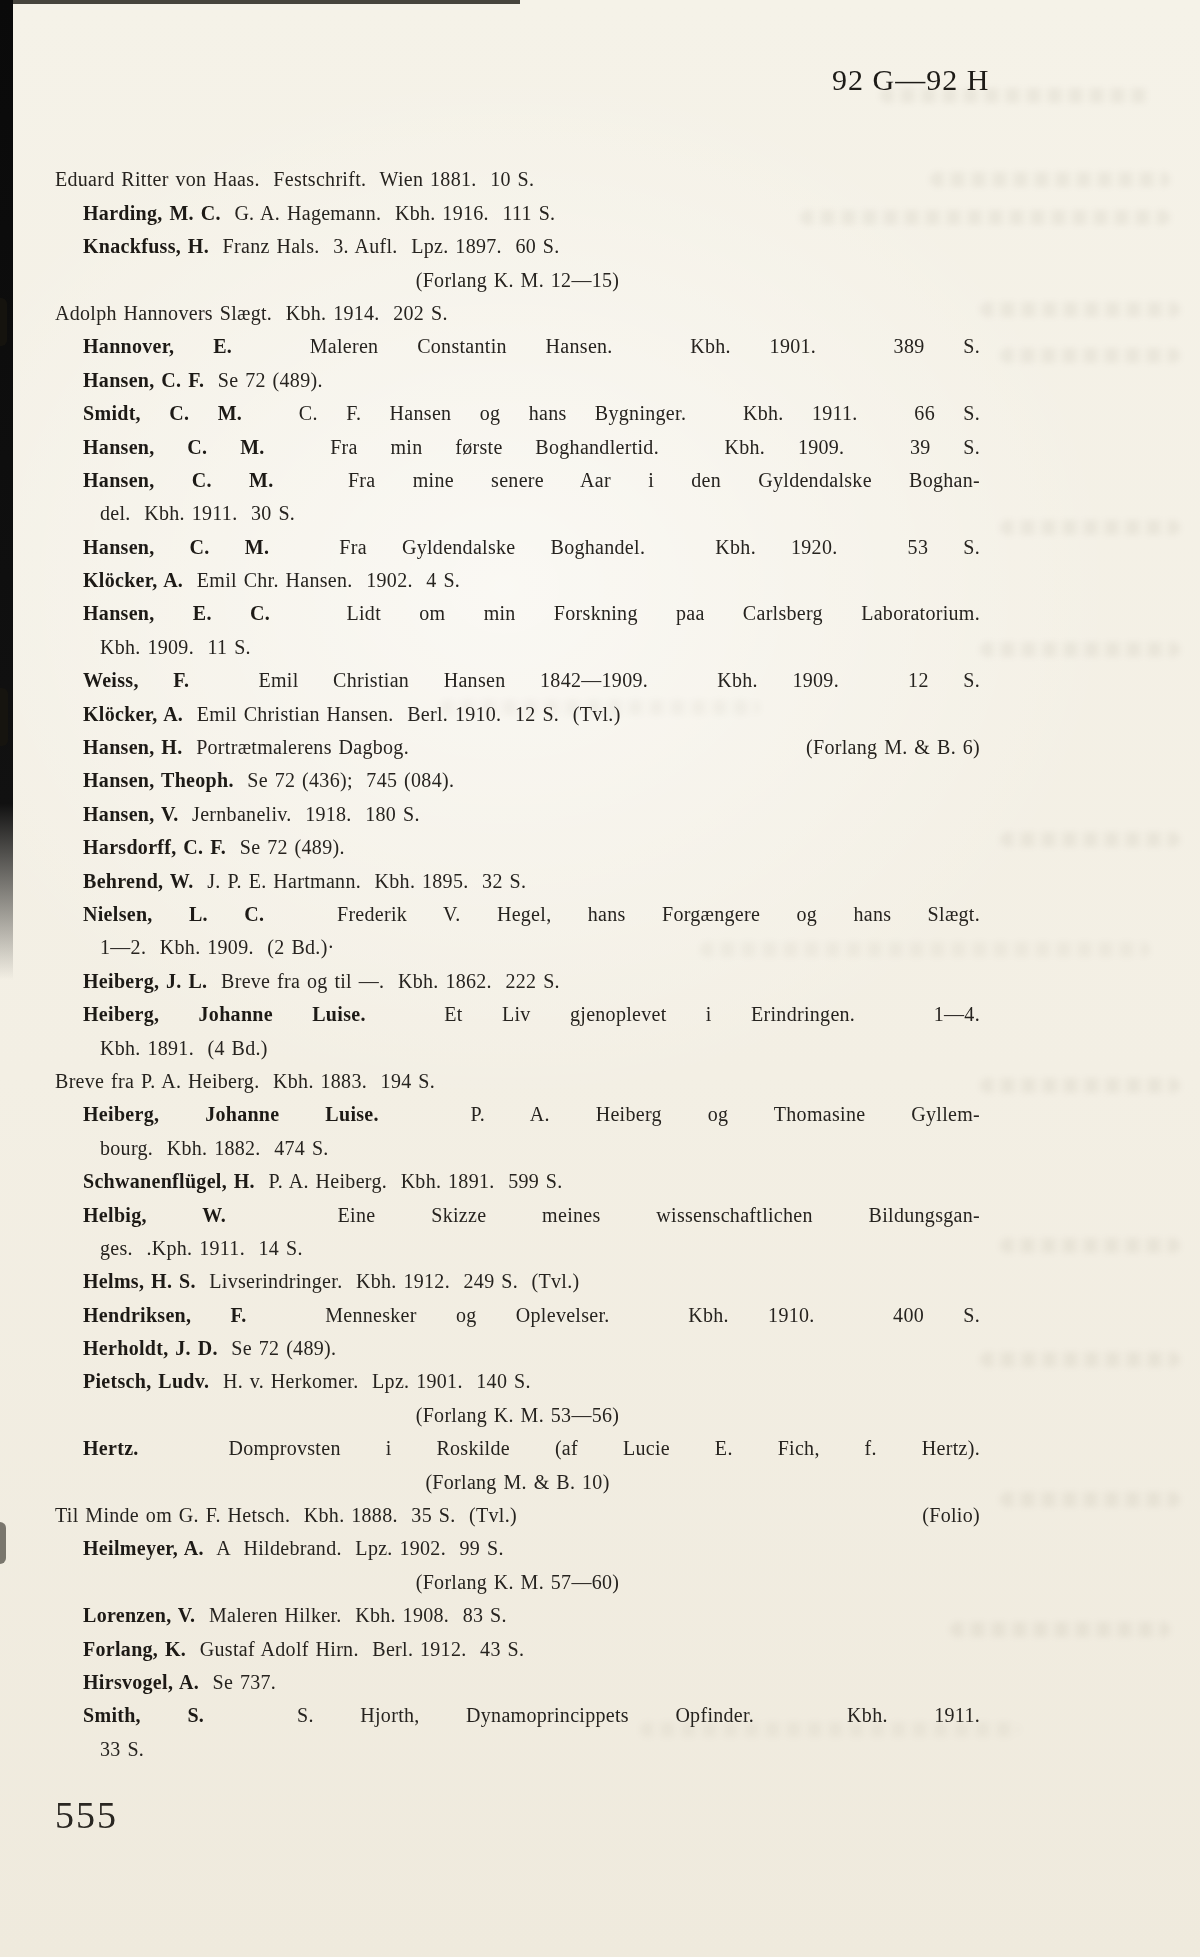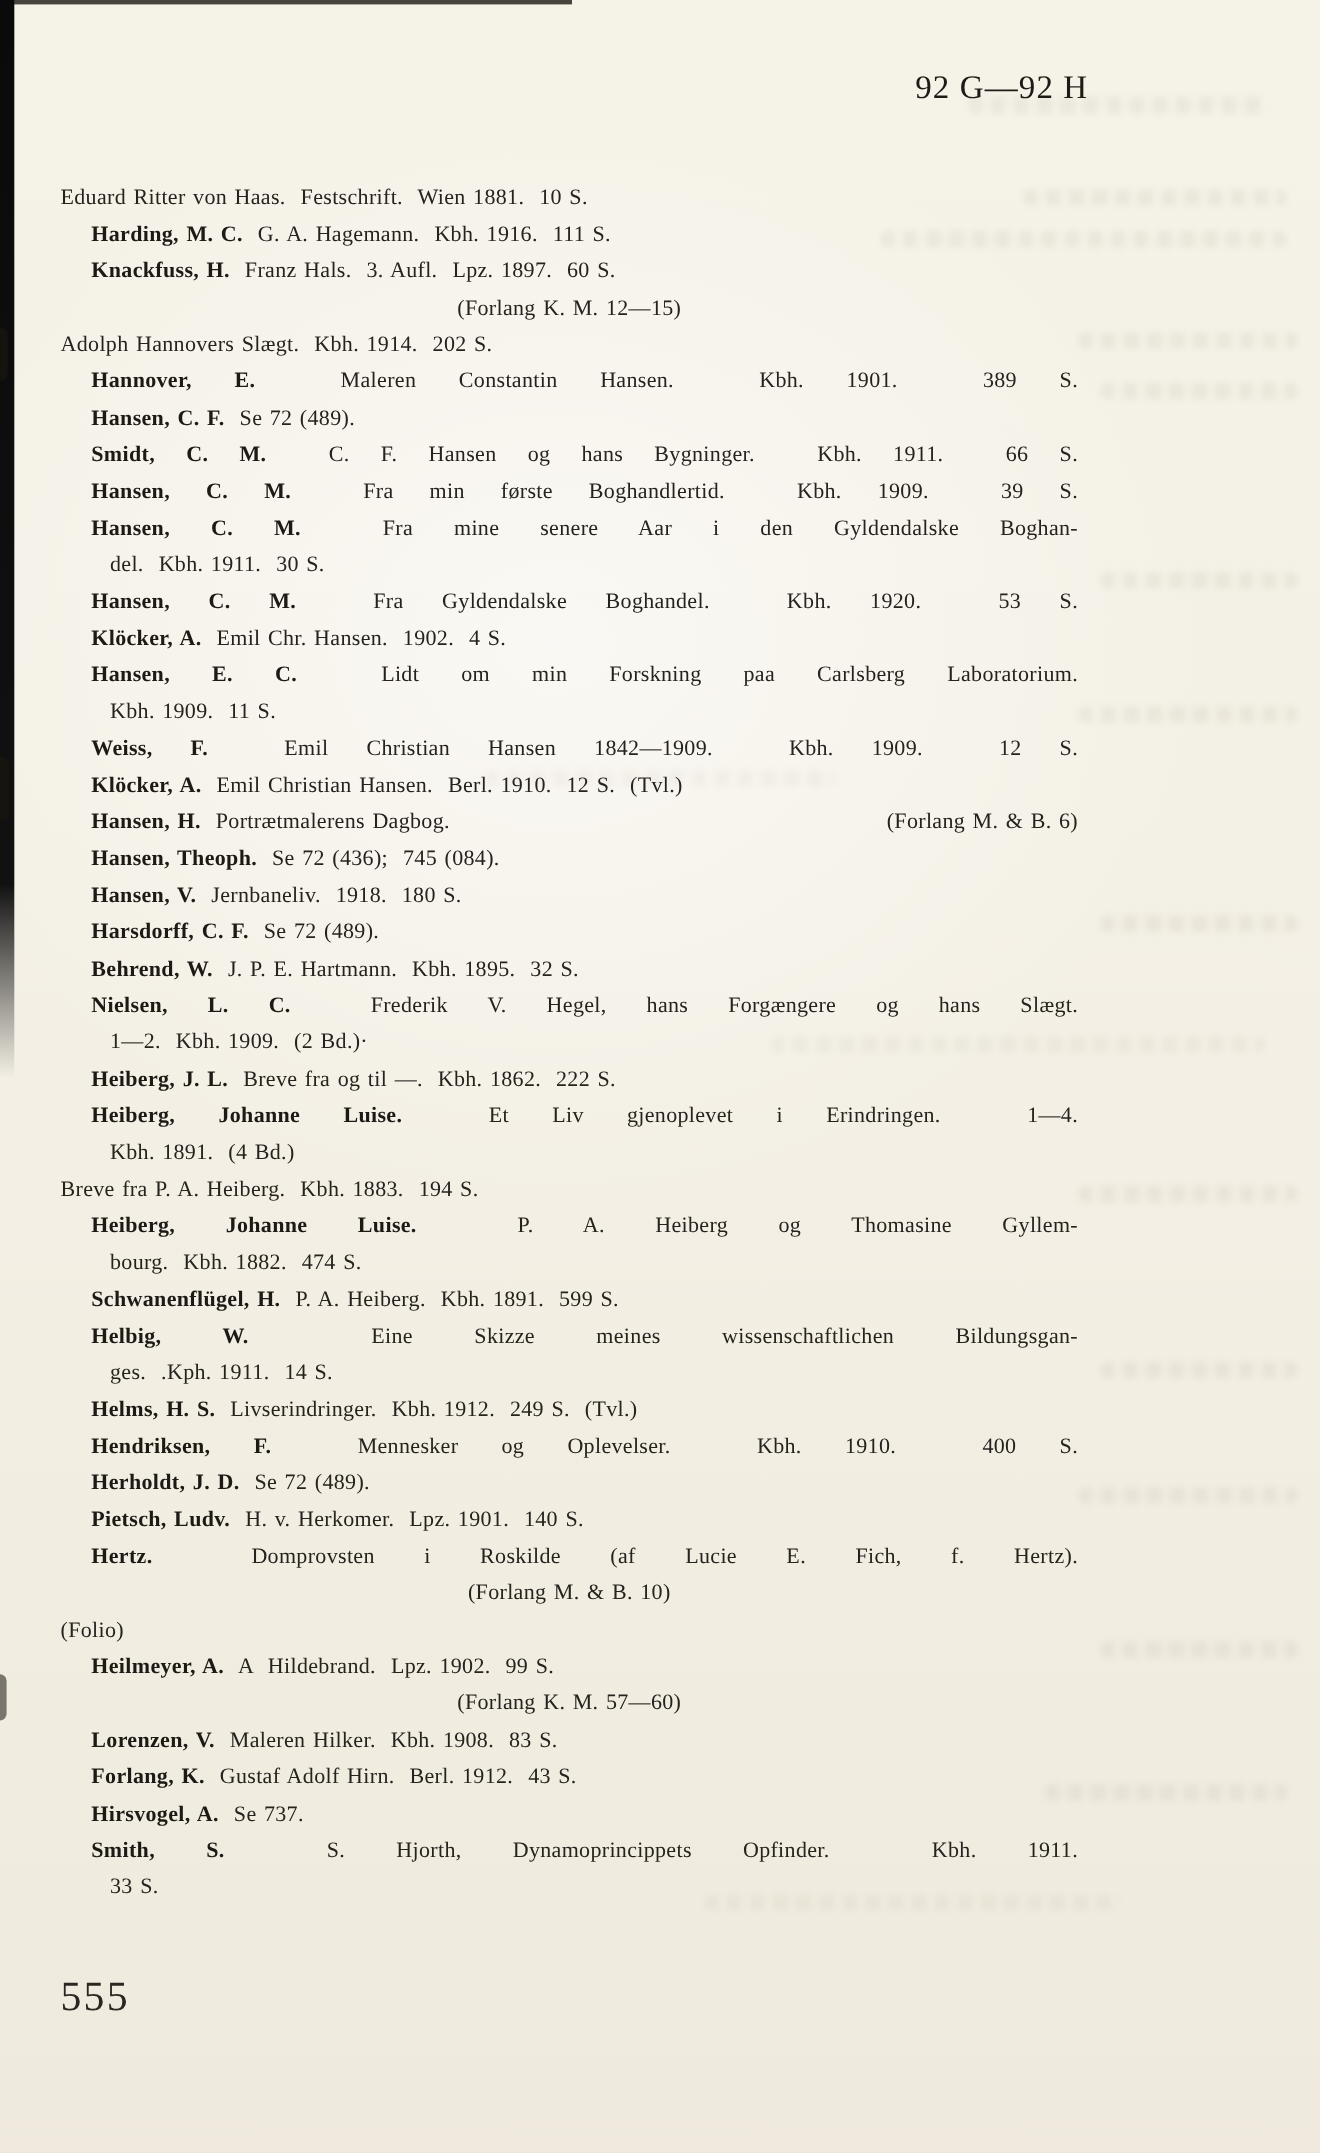--- a/index.html
+++ b/index.html
@@ -122,23 +122,24 @@
         <div class="line"><span>Breve fra P. A. Heiberg.  Kbh. 1883.  194 S.</span></div>
         <div class="line justify"><b>Heiberg, Johanne Luise.</b>  <span>P. A. Heiberg og Thomasine Gyllem-</span></div>
         <div class="line indent"><span>bourg.  Kbh. 1882.  474 S.</span></div>
         <div class="line"><b>Schwanenflügel, H.</b>  <span>P. A. Heiberg.  Kbh. 1891.  599 S.</span></div>
         <div class="line justify"><b>Helbig, W.</b>  <span>Eine Skizze meines wissenschaftlichen Bildungsgan-</span></div>
         <div class="line indent"><span>ges.  .Kph. 1911.  14 S.</span></div>
         <div class="line"><b>Helms, H. S.</b>  <span>Livserindringer.  Kbh. 1912.  249 S.  (Tvl.)</span></div>
         <div class="line justify"><b>Hendriksen, F.</b>  <span>Mennesker og Oplevelser.  Kbh. 1910.  400 S.</span></div>
         <div class="line"><b>Herholdt, J. D.</b>  <span>Se 72 (489).</span></div>
         <div class="line"><b>Pietsch, Ludv.</b>  <span>H. v. Herkomer.  Lpz. 1901.  140 S.</span></div>
+        <div class="line right"><span>(Forlang K. M. 53—56)</span></div>
         <div class="line justify"><b>Hertz.</b>  <span>Domprovsten i Roskilde (af Lucie E. Fich, f. Hertz).</span></div>
         <div class="line right"><span>(Forlang M. &amp; B. 10)</span></div>
-        <div class="line split"><span>(Folio)</span></div>
+        <div class="line split"><span><span>Til Minde om G. F. Hetsch.  Kbh. 1888.  35 S.  (Tvl.)</span></span><span>(Folio)</span></div>
         <div class="line"><b>Heilmeyer, A.</b>  <span>A  Hildebrand.  Lpz. 1902.  99 S.</span></div>
         <div class="line right"><span>(Forlang K. M. 57—60)</span></div>
         <div class="line"><b>Lorenzen, V.</b>  <span>Maleren Hilker.  Kbh. 1908.  83 S.</span></div>
         <div class="line"><b>Forlang, K.</b>  <span>Gustaf Adolf Hirn.  Berl. 1912.  43 S.</span></div>
         <div class="line"><b>Hirsvogel, A.</b>  <span>Se 737.</span></div>
         <div class="line justify"><b>Smith, S.</b>  <span>S. Hjorth, Dynamoprincippets Opfinder.  Kbh. 1911.</span></div>
         <div class="line indent"><span>33 S.</span></div>
       </div>
   </div>
 

